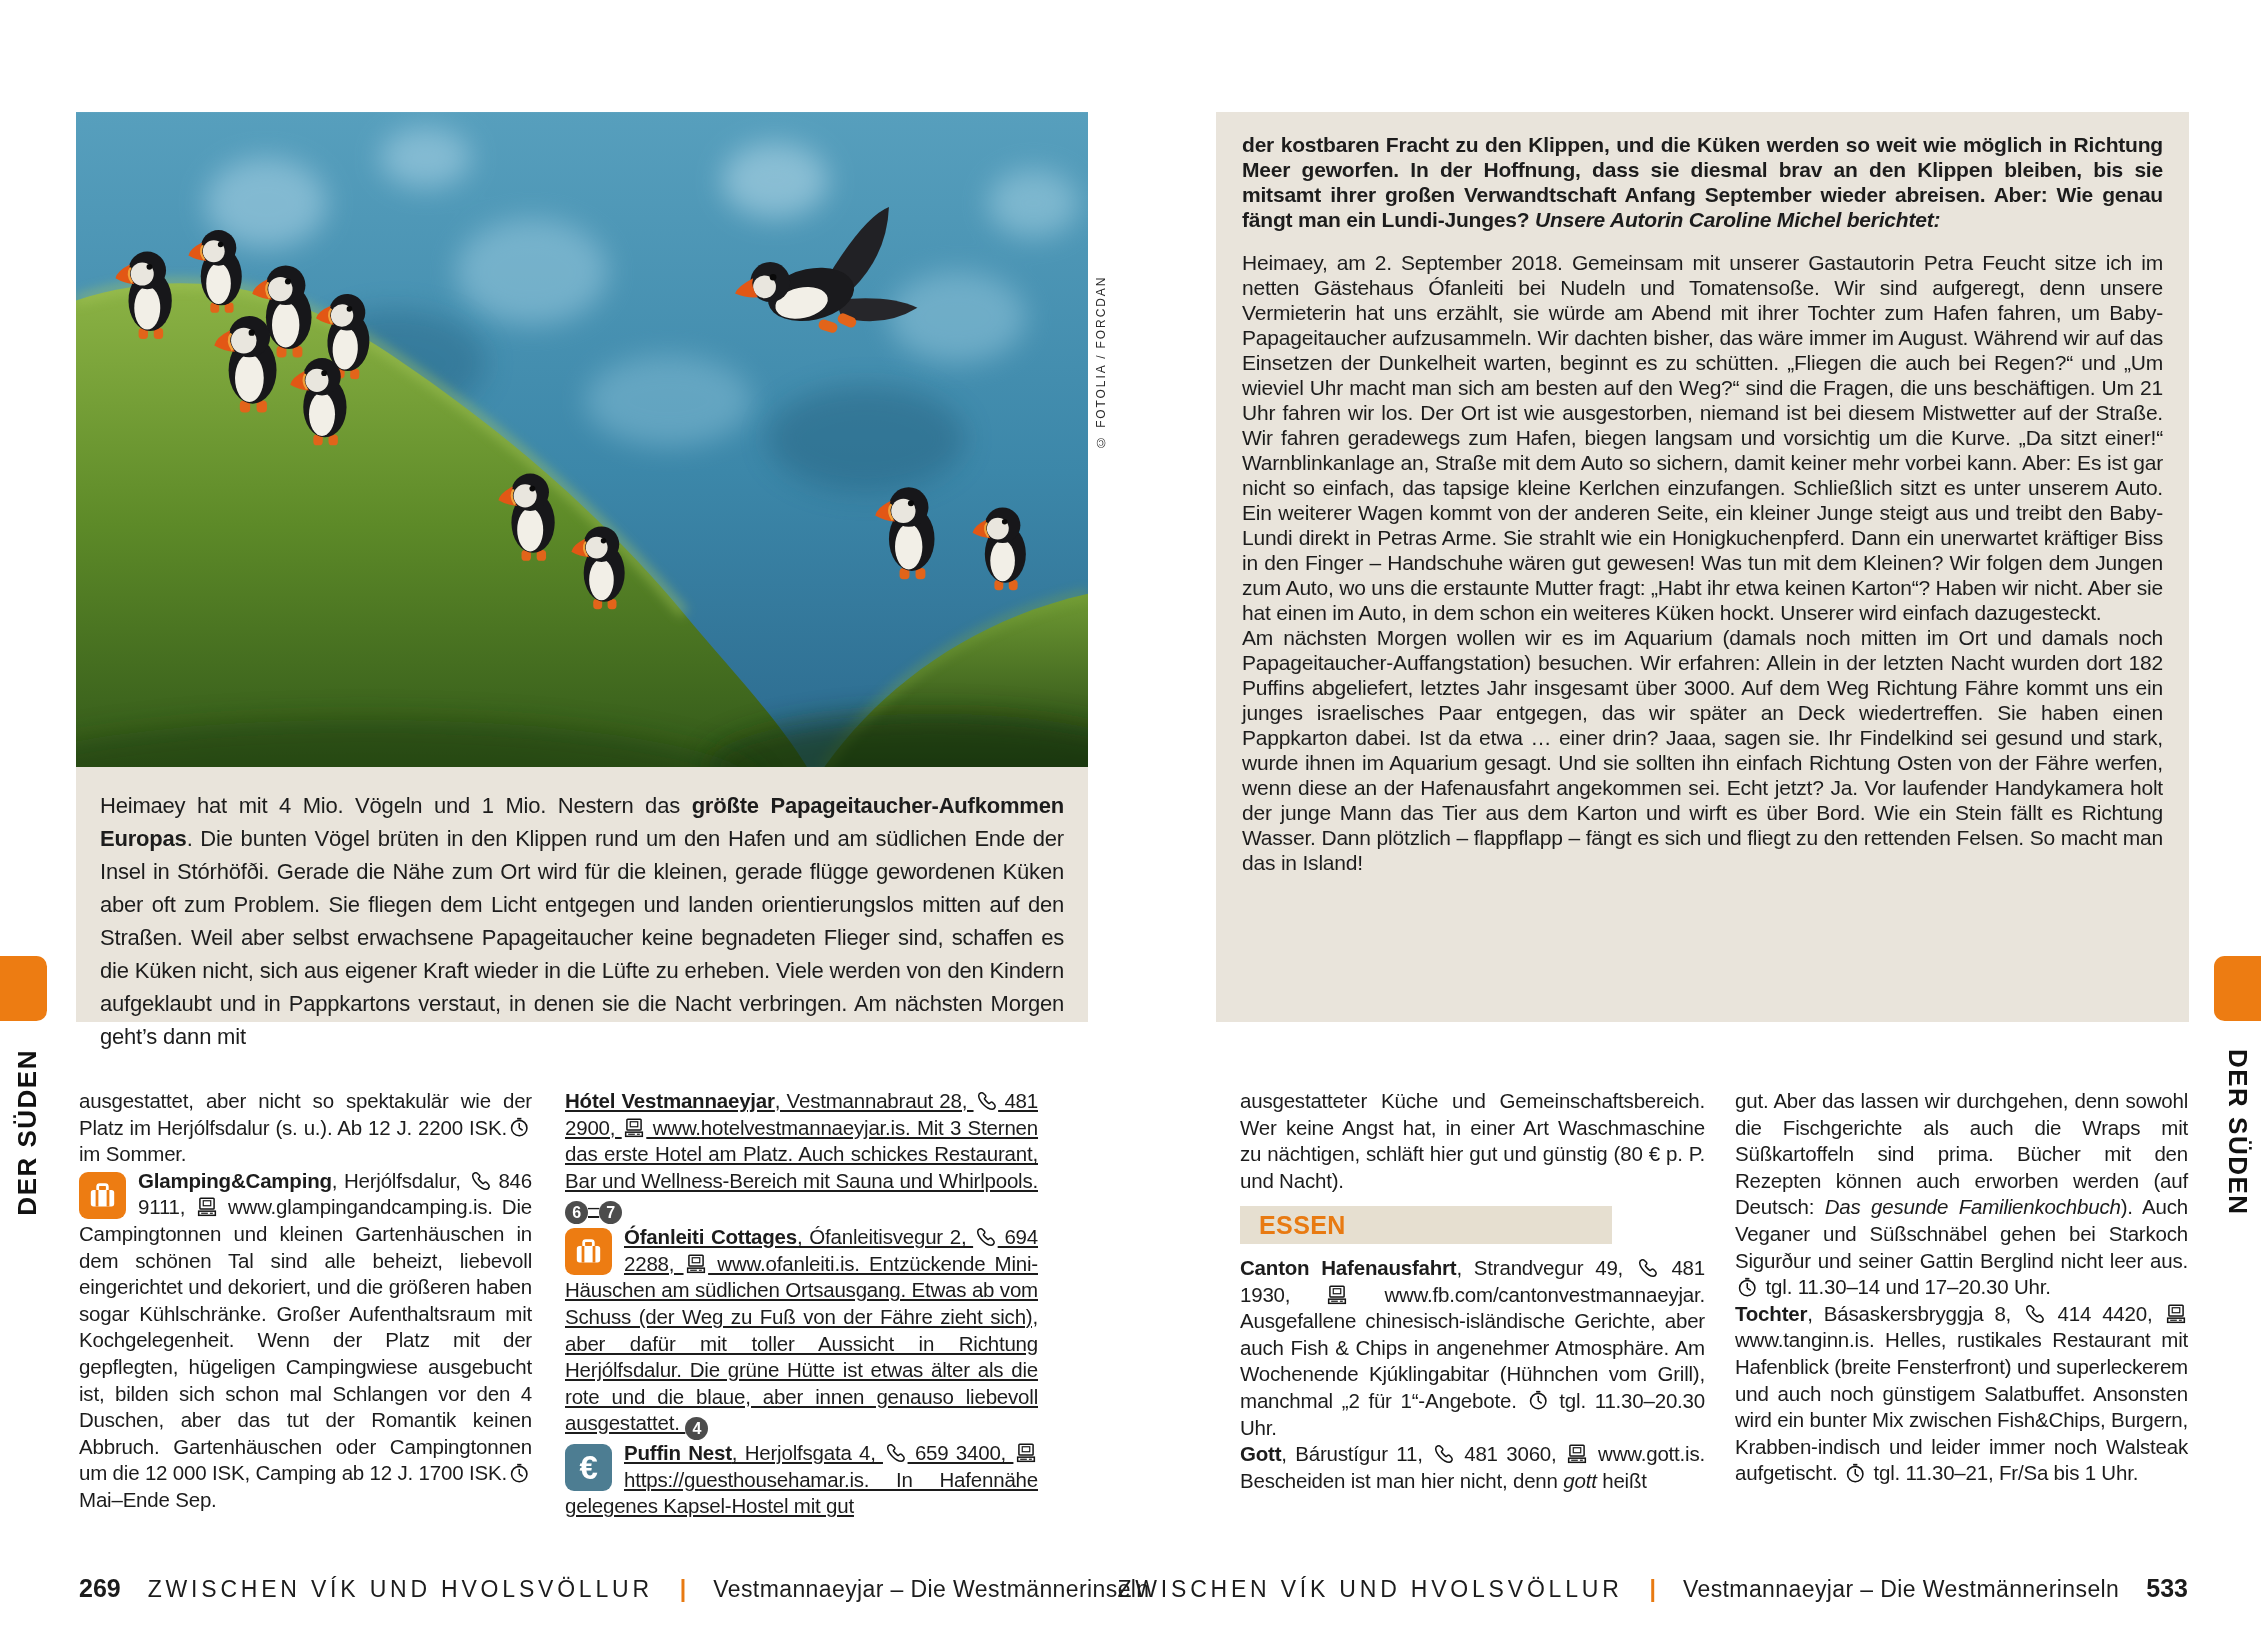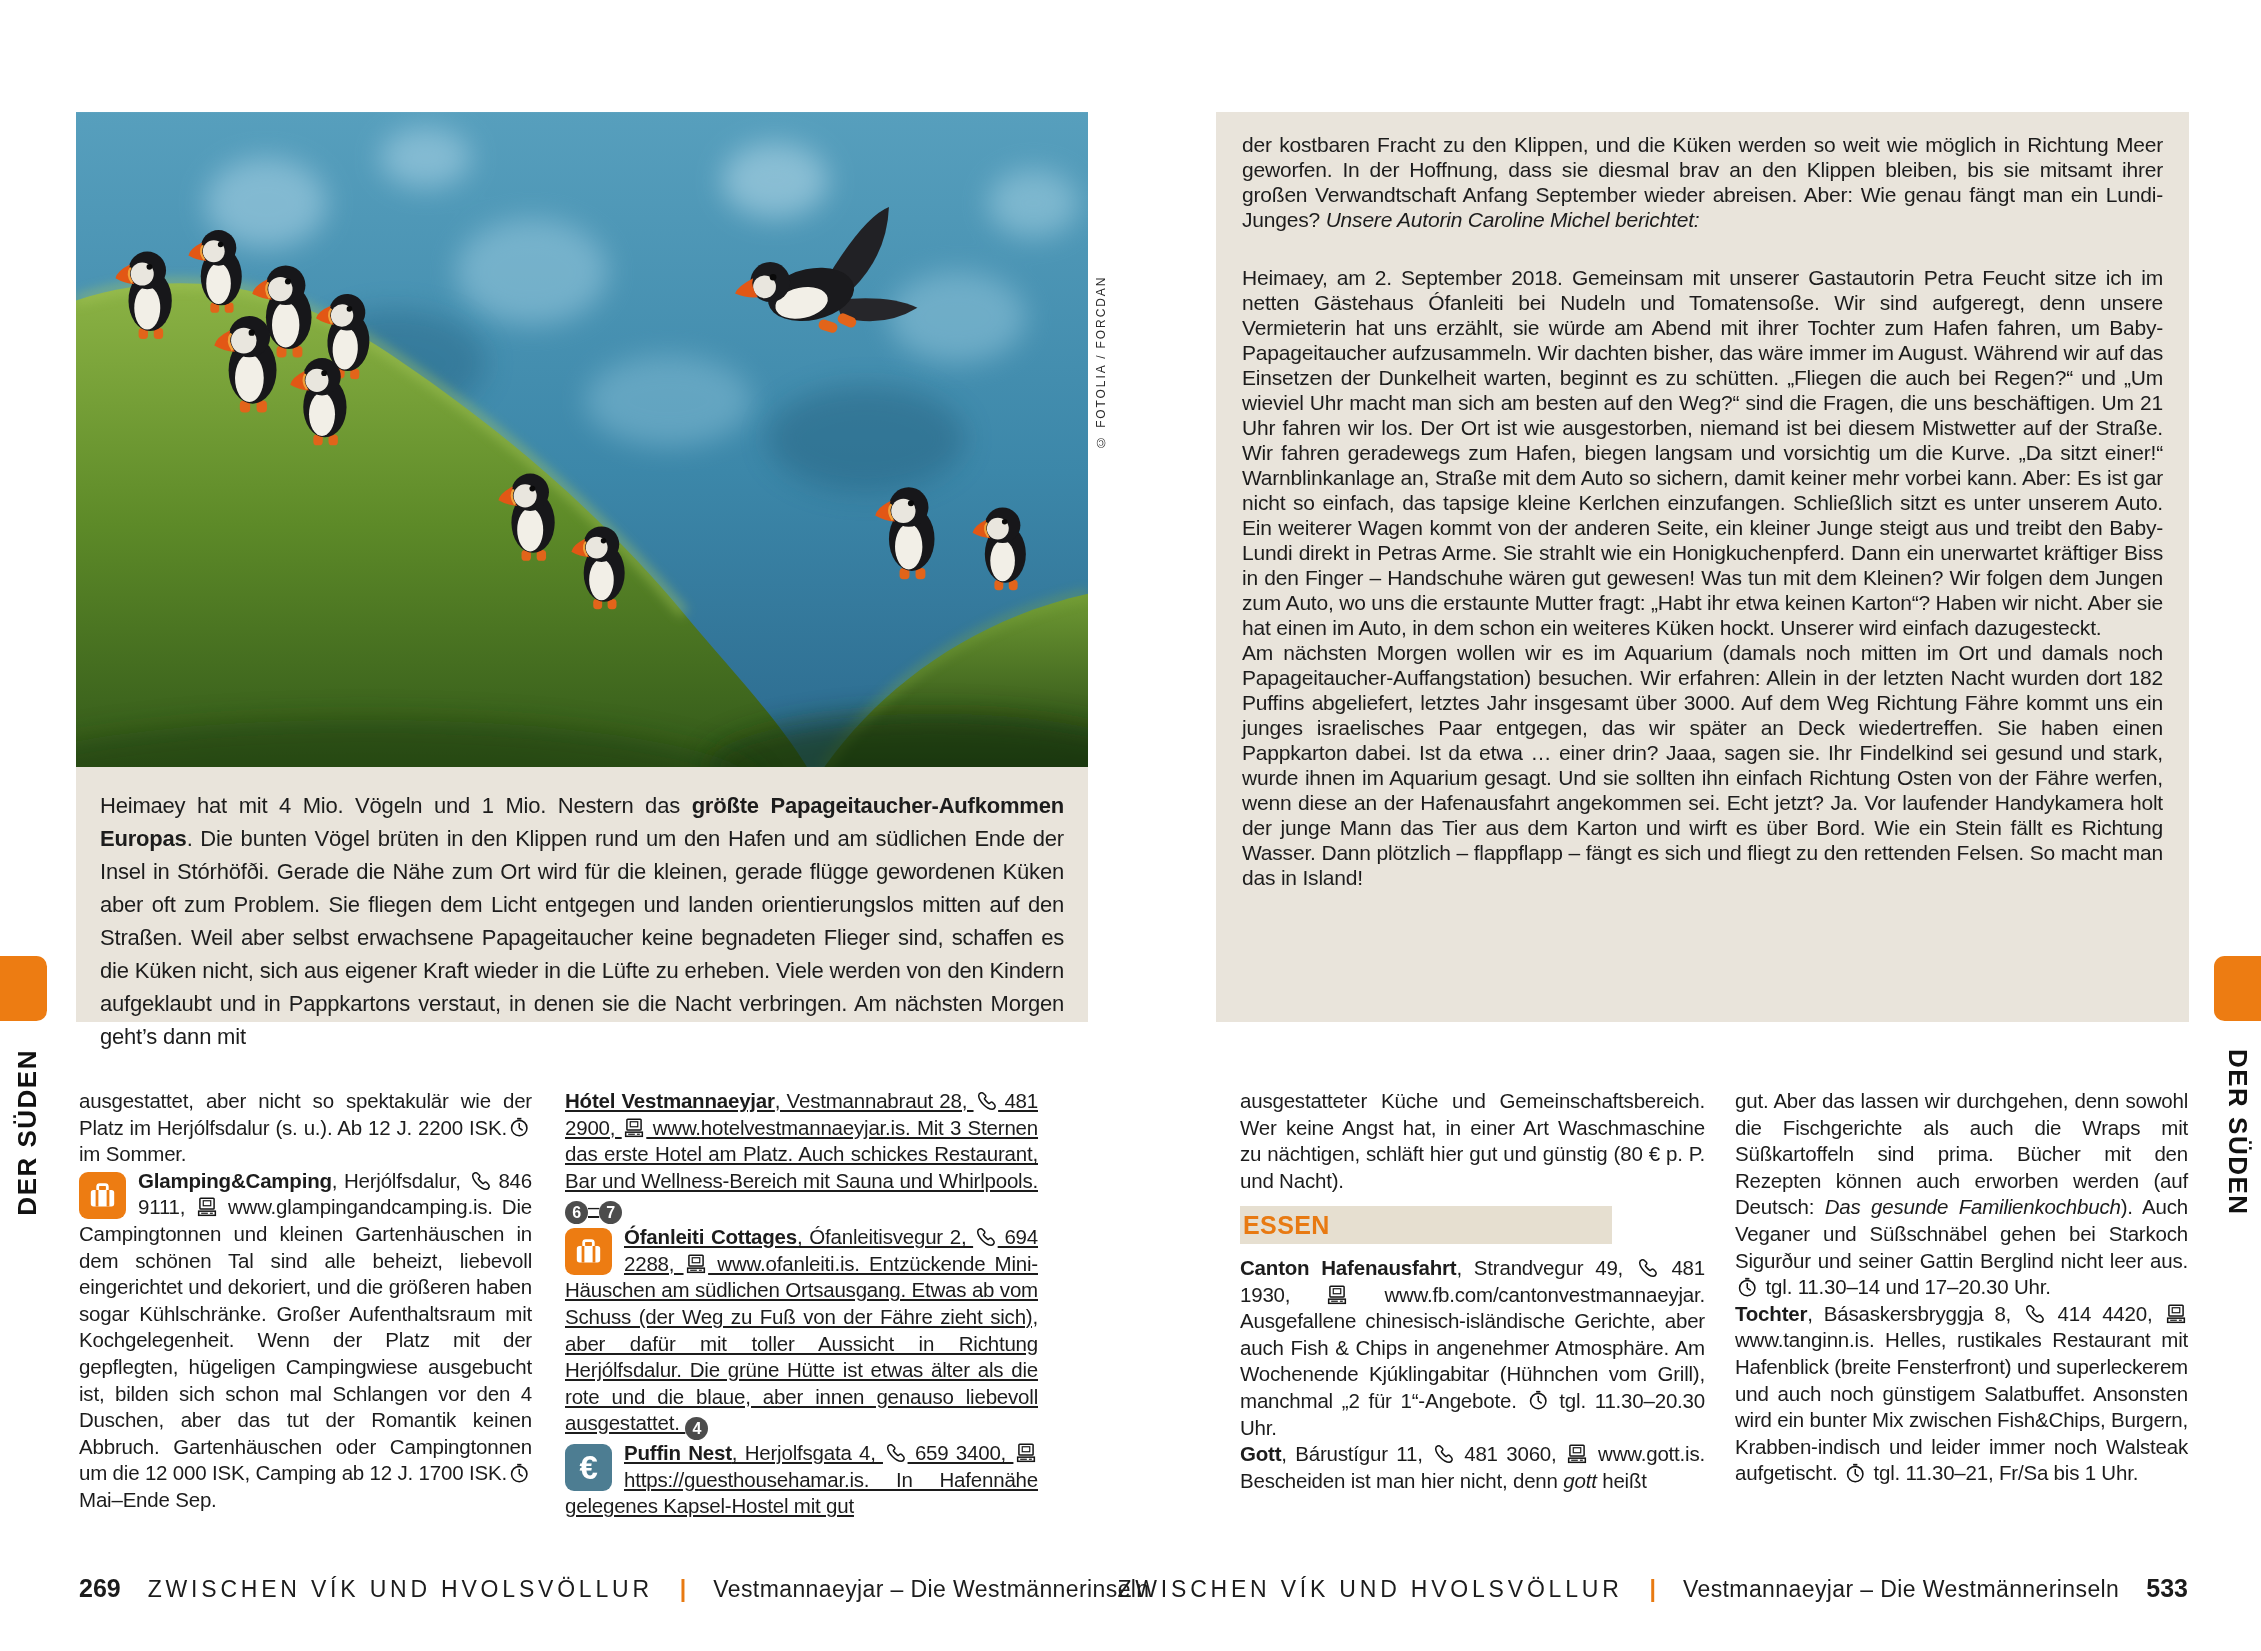--- a/index.html
+++ b/index.html
@@ -22,35 +22,35 @@
   
   .caption{position:absolute;left:76px;top:767px;width:1012px;height:255px;
            box-sizing:border-box;padding:22px 24px 0 24px;
            font-size:22px;line-height:33px;text-align:justify;letter-spacing:-0.2px;}
 
   
   .story{position:absolute;left:1216px;top:112px;width:973px;height:910px;
          box-sizing:border-box;padding:20px 26px 0 26px;
          font-size:21px;line-height:25px;text-align:justify;letter-spacing:-0.2px;overflow:hidden;}
   .story p{margin:0;}
-  .story p.gap{margin-bottom:33px;}
+  .story p.gap{margin-bottom:18px;font-weight:bold;}
 
   .beige{background:#e9e4db;}
 
   
   .col{position:absolute;top:1088px;font-size:20.5px;line-height:26.6px;text-align:justify;
        letter-spacing:-0.2px;}
   .col-1{left:79px;width:453px;}
   .col-2{left:565px;width:473px;text-decoration:underline;}
   .col-3{left:1240px;width:465px;}
   .col-4{left:1735px;width:453px;}
   .entry{margin:0;}
   .entry::after{content:"";display:block;clear:both;}
   .essen-band{background:#e6dfd0;height:38px;line-height:38px;width:372px;margin:12px 0 10.6px 0;}
-  .essen-band span{color:#e87a12;font-weight:bold;font-size:25px;letter-spacing:0.4px;padding-left:3px;}
+  .essen-band span{color:#e87a12;font-weight:bold;font-size:25px;letter-spacing:0.4px;padding-left:19px;}
 
   
   .ic{display:inline-block;vertical-align:-3px;margin:0 2.3px;}
   .ic svg{display:block;}
   .numc{display:inline-block;width:23px;height:23px;border-radius:50%;background:#4c4c4c;color:#ffffff;
         font-size:16px;line-height:23px;text-align:center;font-weight:bold;vertical-align:-3.8px;}
   .tile{float:left;width:47px;height:47px;border-radius:9px;margin:3.8px 12px 1.5px 0;
         display:flex;align-items:center;justify-content:center;}
   .tile-lodging{background:#ed7c12;}
   .tile-price{background:#4d7d92;}

